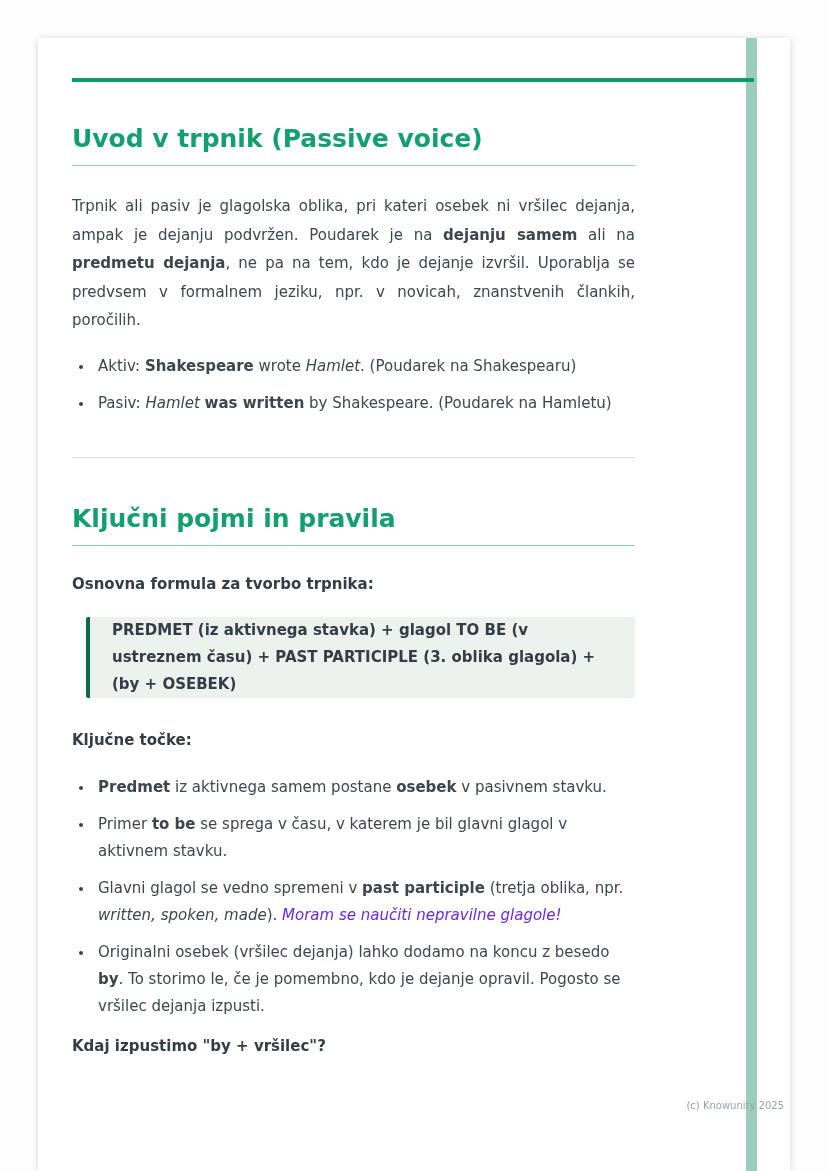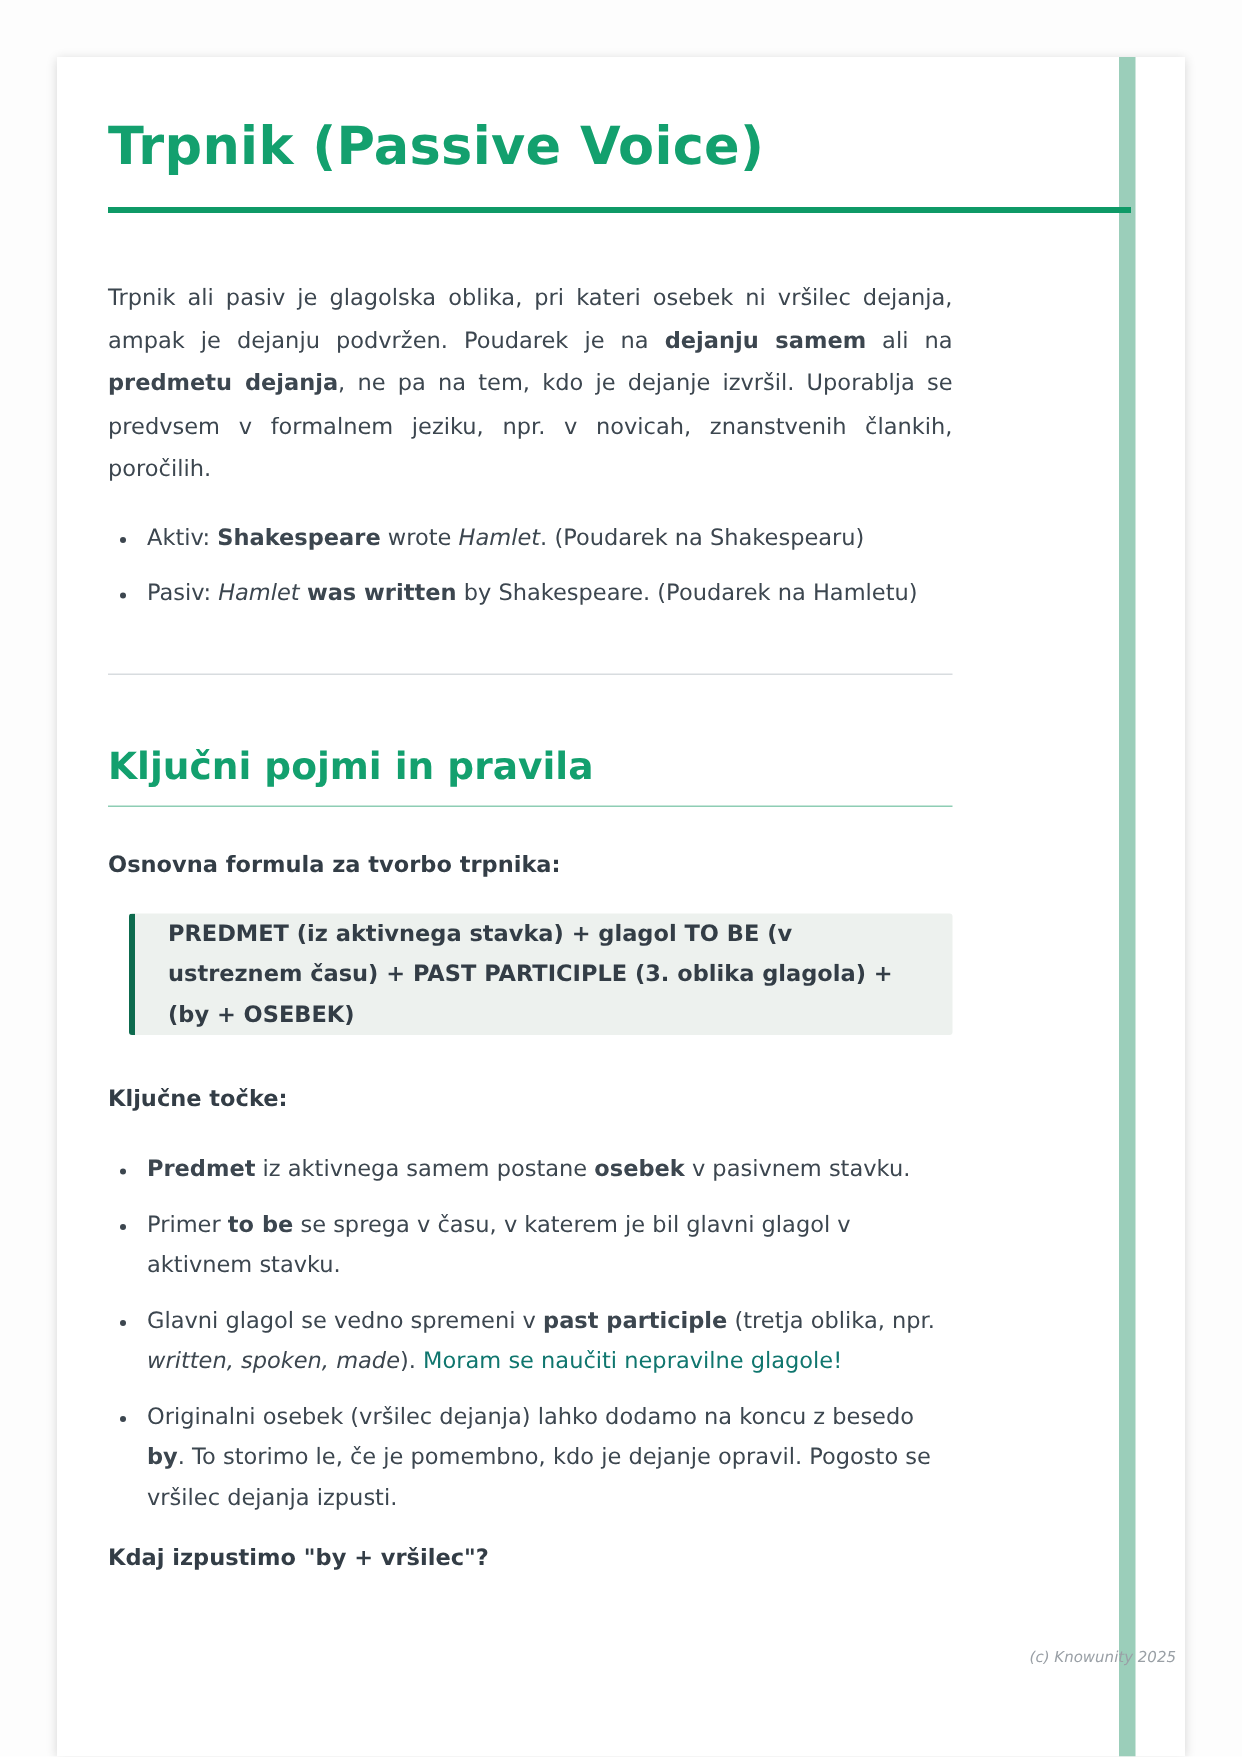--- a/index.html
+++ b/index.html
@@ -108,35 +108,34 @@
     color: #333d46;
   }
   .watermark {
     position: absolute;
     right: 6px;
     top: 1062px;
     font-size: 10px;
     color: #9aa0a6;
     z-index: 2;
     background: transparent;
-    font-style: italic;
   }
 </style>
 </head>
 <body>
 
 <div class="canvas">
   <div class="page">
     <div class="edge-bar"></div>
 
     <div class="content">
 
-      <h1>Trpnik (Passive Voice)</h1>
       <div class="title-rule"></div>
 
+      <h2>Uvod v trpnik (Passive voice)</h2>
 
       <p class="body justify narrow"><span>Trpnik ali pasiv je glagolska oblika, pri kateri osebek ni vršilec dejanja, ampak je dejanju podvržen. Poudarek je na </span><span style="font-weight: 700;">dejanju samem</span><span> ali na </span><span style="font-weight: 700;">predmetu dejanja</span><span>, ne pa na tem, kdo je dejanje izvršil. Uporablja se predvsem v formalnem jeziku, npr. v novicah, znanstvenih člankih, poročilih.</span></p>
 
 
       <ul class="doc-list narrow">
         <li><span>Aktiv: </span><span style="font-weight: 700;">Shakespeare</span><span> wrote </span><span style="font-style: italic;">Hamlet</span><span>. (Poudarek na Shakespearu)</span></li>
         <li><span>Pasiv: </span><span style="font-style: italic;">Hamlet</span><span> </span><span style="font-weight: 700;">was written</span><span> by Shakespeare. (Poudarek na Hamletu)</span></li>
       </ul>
 
       <hr class="divider narrow">
@@ -147,21 +146,21 @@
 
       <div class="callout">
         <p>PREDMET (iz aktivnega stavka) + glagol TO BE (v ustreznem času) + PAST PARTICIPLE (3. oblika glagola) + (by + OSEBEK)</p>
       </div>
 
       <p class="bold-label narrow">Ključne točke:</p>
 
       <ul class="doc-list narrow">
         <li><span style="font-weight: 700;">Predmet</span><span> iz aktivnega samem postane </span><span style="font-weight: 700;">osebek</span><span> v pasivnem stavku.</span></li>
         <li><span>Primer </span><span style="font-weight: 700;">to be</span><span> se sprega v času, v katerem je bil glavni glagol v aktivnem stavku.</span></li>
-        <li><span>Glavni glagol se vedno spremeni v </span><span style="font-weight: 700;">past participle</span><span> (tretja oblika, npr. </span><span style="font-style: italic;">written, spoken, made</span><span>). </span><span style="color: #0f766e;">Moram se naučiti nepravilne glagole!</span></li>
+        <li><span>Glavni glagol se vedno spremeni v </span><span style="font-weight: 700;">past participle</span><span> (tretja oblika, npr. </span><span style="font-style: italic;">written, spoken, made</span><span>). </span><span style="font-style: italic; color: #6d28d9;">Moram se naučiti nepravilne glagole!</span></li>
         <li><span>Originalni osebek (vršilec dejanja) lahko dodamo na koncu z besedo </span><span style="font-weight: 700;">by</span><span>. To storimo le, če je pomembno, kdo je dejanje opravil. Pogosto se vršilec dejanja izpusti.</span></li>
       </ul>
 
       <p class="bold-label narrow">Kdaj izpustimo "by + vršilec"?</p>
 
     </div>
 
     <div class="watermark">(c) Knowunity 2025</div>
   </div>
 </div>

